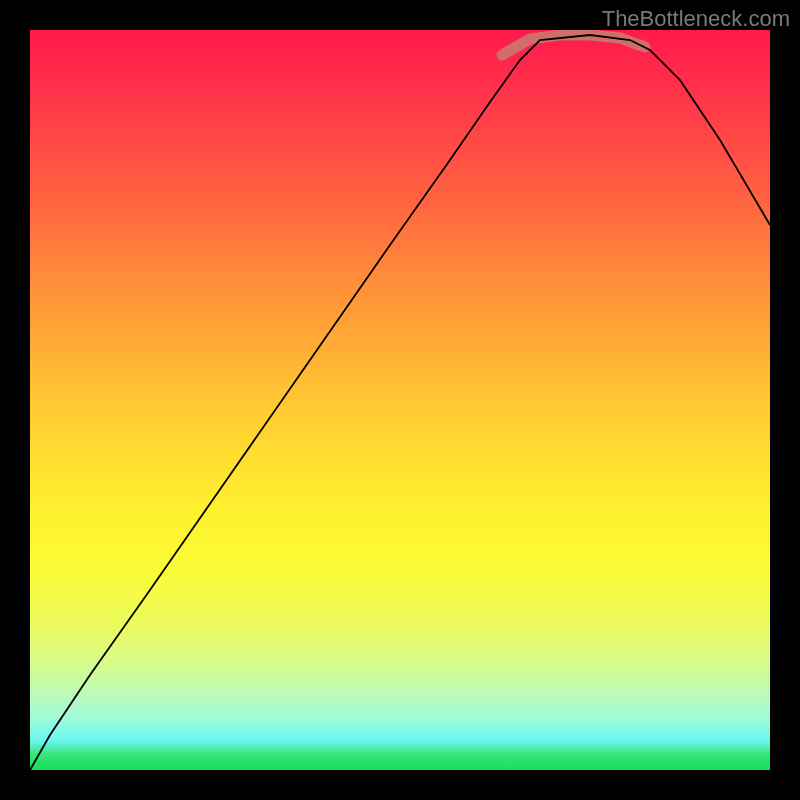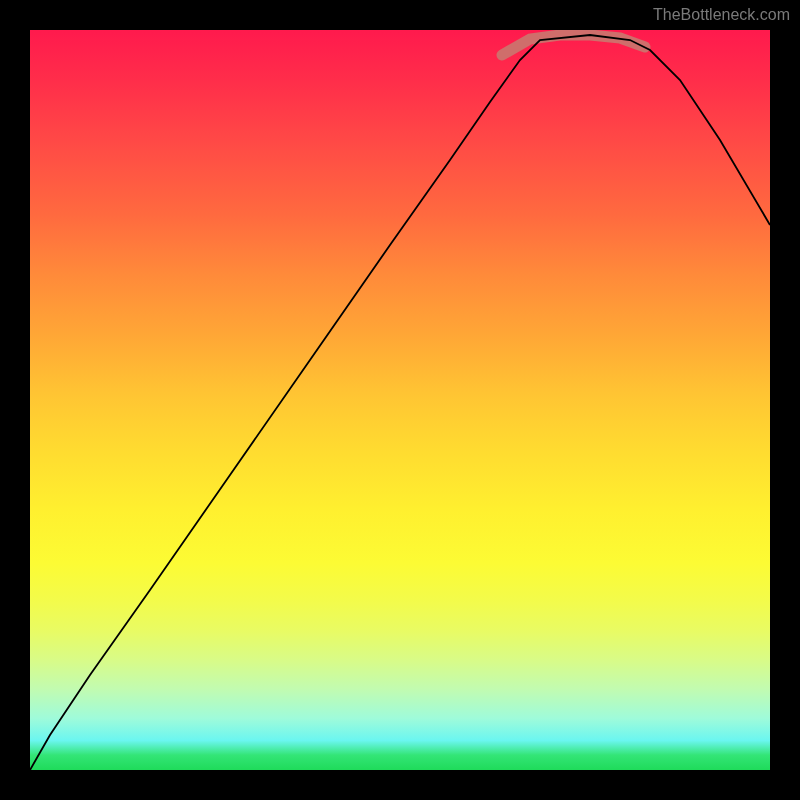--- a/index.html
+++ b/index.html
@@ -1,17 +1,17 @@
 <!DOCTYPE html>
 <html><head>
 <meta charset="utf-8">
 <style>
   * { margin: 0; padding: 0; box-sizing: border-box; }
   body { width: 800px; height: 800px; background: #000; position: relative; font-family: Arial, sans-serif; }
-  .watermark { position: absolute; top: 6px; right: 10px; color: #7a7a7a; font-size: 16px; font-weight: 500; z-index: 10; }
+  .watermark { position: absolute; top: 6px; right: 10px; color: #7a7a7a; font-size: 22px; font-weight: 500; z-index: 10; }
   .plot-area { position: absolute; left: 30px; top: 30px; width: 740px; height: 740px; }
   .gradient-bg { position: absolute; left: 0; top: 0; width: 100%; height: 100%; background: linear-gradient(to bottom,
       #ff1a4d 0%,
       #ff2e4a 7%,
       #ff4946 15%,
       #ff6a3f 25%,
       #ff8a3a 33%,
       #ffa636 41%,
       #ffc433 49%,
       #ffdc30 57%,

